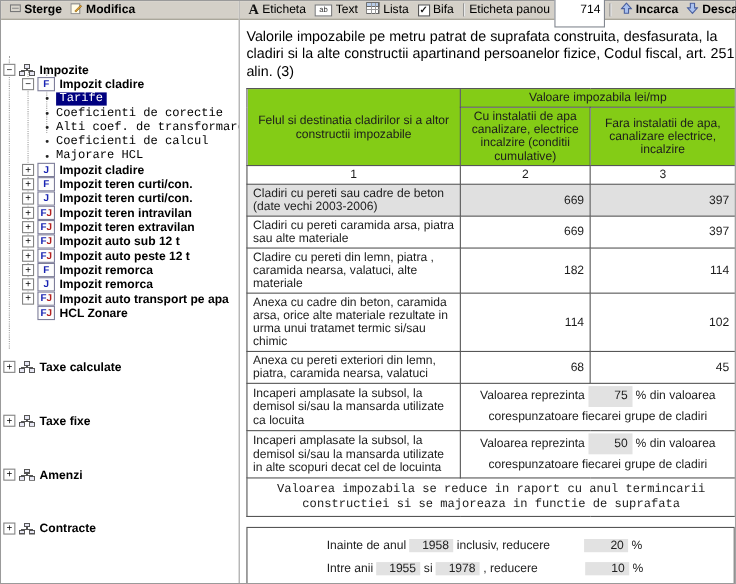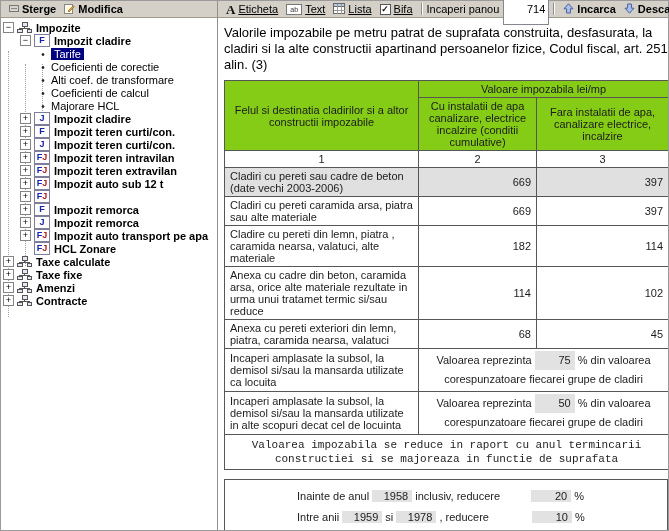--- a/index.html
+++ b/index.html
@@ -3,52 +3,52 @@
 <meta charset="utf-8">
 <style>
   html,body{margin:0;padding:0;}
   body{width:669px;height:531px;overflow:hidden;font-family:"Liberation Sans",sans-serif;font-size:11px;color:#000;background:#fff;}
   .app{width:669px;height:531px;display:flex;box-sizing:border-box;border:1px solid #9a9a9a;}
 
   
   .toolbar{height:17px;background:#d4d0c8;border-bottom:1px solid #9e9b8e;display:flex;align-items:center;padding:0 4px;box-sizing:border-box;flex:none;white-space:nowrap;}
   .tbtn{display:inline-flex;align-items:center;gap:3px;padding:0 4px;cursor:default;}
   .tbtn .lbl{font-weight:bold;}
-  .tbtn .lbl-reg{font-weight:normal;text-decoration:underline;}
+  .tbtn .lbl-reg{font-weight:normal;}
   .sep{width:1px;height:12px;background:#8f8f8f;border-right:1px solid #fff;margin:0 4px;flex:none;}
 
   .icoA::before{content:"A";font-family:"Liberation Serif",serif;font-weight:bold;font-size:13px;line-height:1;color:#111;}
   .icoText{width:16px;height:11px;border:1px solid #777;background:#fff;display:inline-flex;align-items:center;justify-content:center;box-sizing:border-box;}
   .icoText::before{content:"ab";font-size:7px;color:#333;line-height:1;}
   .icoCheck{width:11px;height:11px;border:1px solid #555;background:#fff;display:inline-flex;align-items:center;justify-content:center;box-sizing:border-box;}
   .icoCheck::before{content:"\2713";font-size:9px;font-weight:bold;line-height:1;color:#111;}
   .hin{width:46px;height:14px;border:1px solid #828790;font-family:"Liberation Sans",sans-serif;font-size:11px;text-align:right;padding:15px 3px;box-sizing:border-box;margin-left:4px;}
 
   
   .left{width:216px;flex:none;border-right:1px solid #8f8f8f;display:flex;flex-direction:column;background:#fff;}
   .tree{flex:1;position:relative;padding-top:3px;overflow:hidden;}
   .guide{position:absolute;border-left:1px dotted #a0a0a0;width:0;}
   .g1{left:7px;top:33px;height:266px;}
   .g2{left:24px;top:46px;height:202px;}
   .g3{left:41px;top:46px;height:57px;}
   .trow{height:13px;display:flex;align-items:center;white-space:nowrap;position:relative;cursor:default;}
-  .lv0{padding-left:2px;}
+  .lv0{padding-left:2px;margin-top:36px;}
   .lv1{padding-left:19px;}
   .lv2{padding-left:36px;}
   .pm{width:9px;height:9px;border:1px solid #848484;background:#fff;display:inline-flex;align-items:center;justify-content:center;font-size:9px;line-height:1;margin-right:3px;flex:none;box-sizing:content-box;}
   .pm.plus::before{content:"+";margin-top:-1px;}
   .pm.minus::before{content:"\2212";margin-top:-1px;}
   .pm.hidden{visibility:hidden;}
   .badge{height:11px;min-width:12px;border:1px solid #7e7e9a;background:#fdfdfd;display:inline-flex;align-items:center;justify-content:center;font-size:9px;font-weight:bold;line-height:1;margin-right:4px;padding:0 1px;flex:none;}
   .badge i{font-style:normal;}
   .b1{color:#1722b2;}
   .b2{color:#b22020;}
   .orgicon{margin-right:4px;flex:none;display:inline-flex;}
   .tlabel{font-weight:bold;}
-  .leaf .tlabel{font-weight:normal;}
+  .leaf .tlabel{font-weight:normal;font-family:Liberation Mono, monospace;}
   .dot{width:12px;text-align:center;margin-right:2px;flex:none;color:#222;}
   .dot::before{content:"\2022";font-size:10px;}
   .selnode{background:#000080;color:#fff;padding:0 3px;}
 
   
   .right{flex:1;display:flex;flex-direction:column;min-width:0;background:#fff;}
   .content{flex:1;padding:7px 6px 0 6px;overflow:hidden;}
   .title{font-size:13px;line-height:16px;width:448px;margin:0 0 7px 0;color:#000;}
 
   table.tax{border-collapse:collapse;width:444px;table-layout:fixed;}
@@ -185,20 +185,21 @@
             <i class="b2">J</i>
           </span>
         <span class="tlabel">Impozit auto sub 12 t</span>
       </div>
       <div class="trow lv1">
         <span class="pm plus"></span>
         <span class="badge">
             <i class="b1">F</i>
             <i class="b2">J</i>
           </span>
+        <span class="tlabel">Impozit auto peste 12 t</span>
       </div>
       <div class="trow lv1">
         <span class="pm plus"></span>
         <span class="badge">
             <i class="b1">F</i>
             <i class="b2"></i>
           </span>
         <span class="tlabel">Impozit  remorca</span>
       </div>
       <div class="trow lv1">
@@ -295,21 +296,21 @@
               <line x1="8.5" y1="0.5" x2="8.5" y2="10.5" stroke="#999"></line>
               <line x1="0.5" y1="7" x2="11.5" y2="7" stroke="#999"></line>
             </svg></span>
         <span class="lbl-reg">Lista</span>
       </span>
       <span class="tbtn">
         <span class="icoCheck"></span>
         <span class="lbl-reg">Bifa</span>
       </span>
       <span class="sep"></span>
-      <span class="lbl-reg">Incaperi panou</span>
+      <span class="lbl-reg">Eticheta panou</span>
       <input class="hin" value="714" style="">
       <span class="sep"></span>
       <span class="tbtn">
         <span><svg width="11" height="11">
               <path d="M5.5 0.8 L10 5.8 H7.4 V10 H3.6 V5.8 H1 Z" fill="#a9c1ef" stroke="#4a5f9e" stroke-width="1"></path>
             </svg></span>
         <span class="lbl">Incarca</span>
       </span>
       <span class="tbtn">
         <span><svg width="11" height="11">
@@ -351,21 +352,21 @@
           <td>Cladiri cu pereti caramida arsa, piatra sau alte materiale</td>
           <td class="num">669</td>
           <td class="num">397</td>
         </tr>
         <tr>
           <td>Cladire cu pereti din lemn, piatra , caramida nearsa, valatuci, alte materiale</td>
           <td class="num">182</td>
           <td class="num">114</td>
         </tr>
         <tr>
-          <td>Anexa cu cadre din beton, caramida arsa, orice alte materiale rezultate in urma unui tratamet termic si/sau reduce</td>
+          <td>Anexa cu cadre din beton, caramida arsa, orice alte materiale rezultate in urma unui tratamet termic si/sau chimic</td>
           <td class="num">114</td>
           <td class="num">102</td>
         </tr>
         <tr>
           <td>Anexa cu pereti exteriori din lemn, piatra, caramida nearsa, valatuci</td>
           <td class="num">68</td>
           <td class="num">45</td>
         </tr>
         <tr>
           <td>Incaperi amplasate la subsol, la demisol si/sau la mansarda utilizate ca locuita</td>
@@ -392,21 +393,21 @@
       <div class="adjust">
         <div class="aline">
           <span>Inainte de anul</span>
           <span class="vbox">1958</span>
           <span>inclusiv, reducere</span>
           <span class="vbox ml28">20</span>
           <span>%</span>
         </div>
         <div class="aline">
           <span>Intre anii</span>
-          <span class="vbox">1959</span>
+          <span class="vbox">1955</span>
           <span>si</span>
           <span class="vbox">1978</span>
           <span>, reducere</span>
           <span class="vbox ml40">10</span>
           <span>%</span>
         </div>
 
       </div>
     </div>
   </div>

